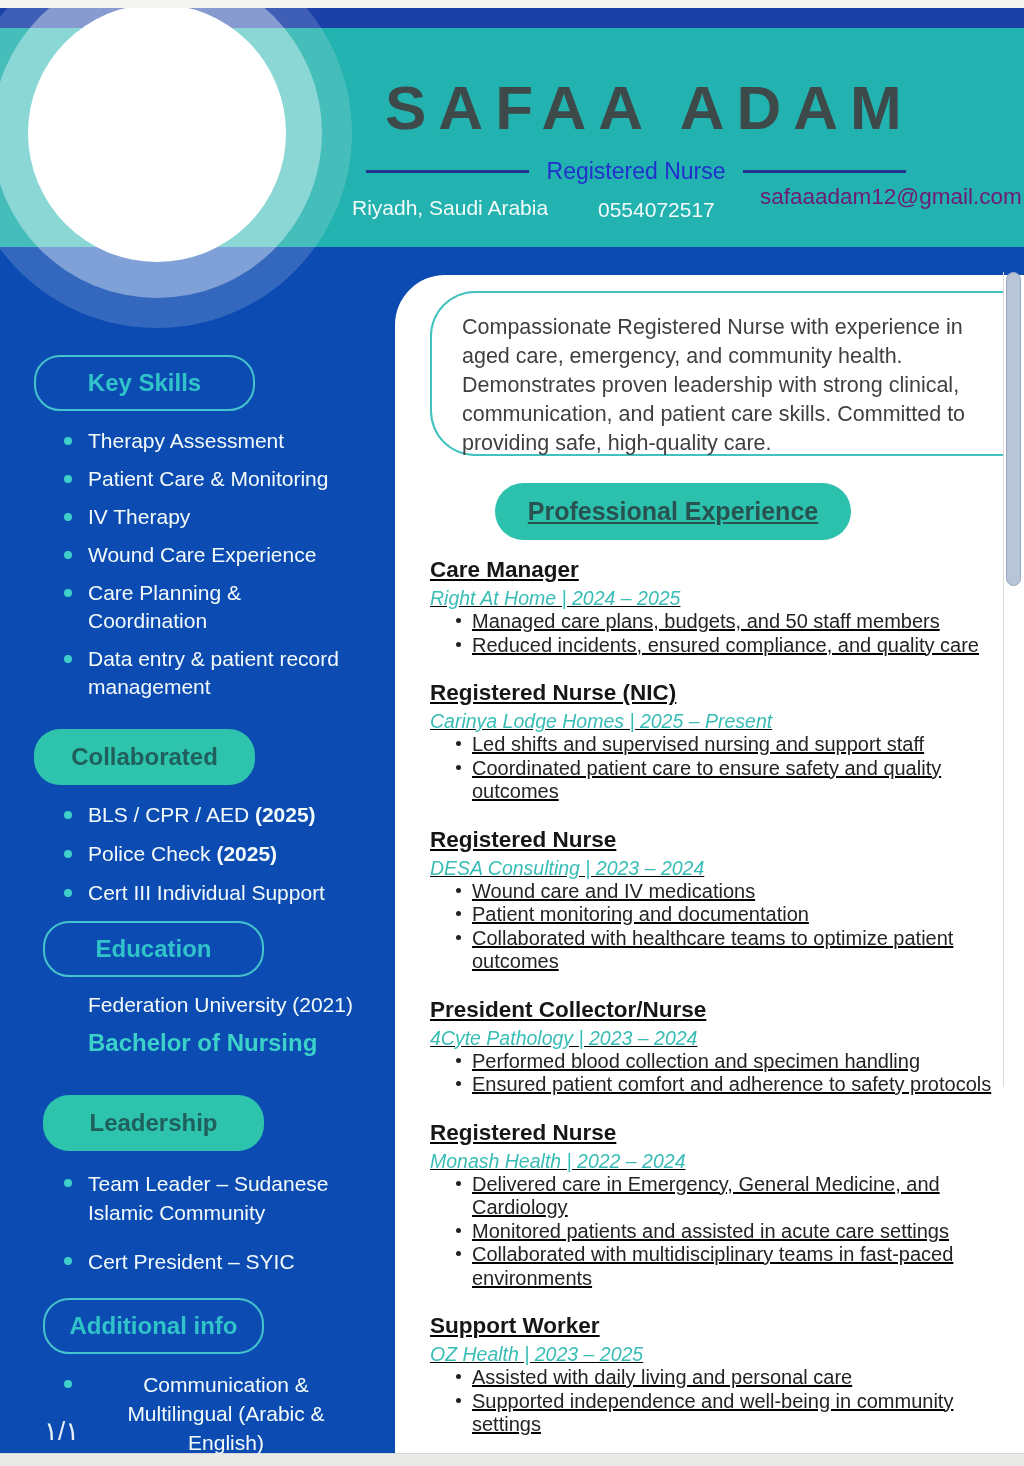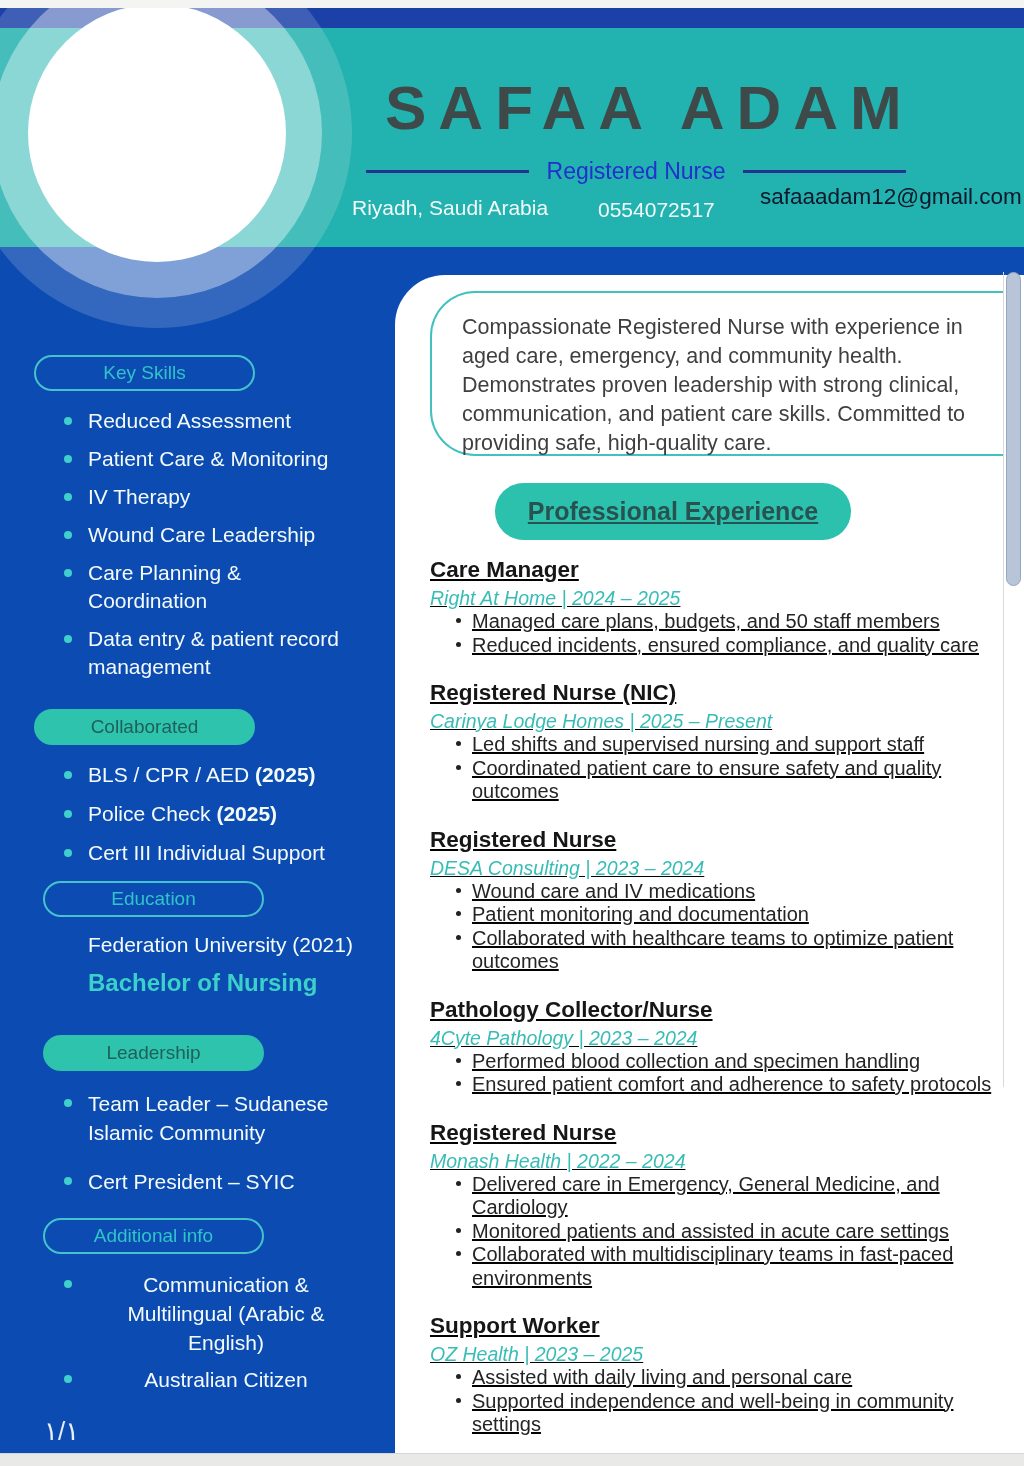--- a/index.html
+++ b/index.html
@@ -15,37 +15,37 @@
   
   .name { position:absolute; left:385px; top:44px; font-size:62px; font-weight:bold;
           letter-spacing:12px; color:#3e4a4a; white-space:nowrap; z-index:3; }
   .subtitle-row { position:absolute; left:366px; top:130px; width:540px; display:flex;
                   align-items:center; gap:18px; z-index:3; }
   .subtitle-line { flex:1; height:3px; background:#22348f; }
   .subtitle-text { font-size:23px; color:#2230cd; white-space:nowrap; }
   .contact { position:absolute; color:#f3fafa; white-space:nowrap; z-index:3; }
   .contact.loc   { left:352px; top:168px; font-size:21px; }
   .contact.phone { left:598px; top:170px; font-size:21px; }
-  .contact.email { left:760px; top:156px; font-size:22.5px; color:#0f172a; }
+  .contact.email { left:760px; top:156px; font-size:22.5px; color:#701a75; }
 
   
   .ring { position:absolute; border-radius:50%; z-index:2; }
   .ring-outer { left:-38px; top:-62px; width:390px; height:390px; background:rgba(255,255,255,0.16); }
   .ring-inner { left:-8px;  top:-32px; width:330px; height:330px; background:rgba(255,255,255,0.38); }
   .photo-circle { left:28px; top:4px; width:258px; height:258px; background:#ffffff; }
 
   
   .body-row { display:flex; height:1206px; background:#0c4cb2; position:relative; }
   .sidebar { width:395px; position:relative; padding:108px 0 0 34px; color:#f4fbfb; }
   .main { flex:1; margin-top:28px; background:#ffffff; border-top-left-radius:50px;
           padding:16px 0 0 35px; position:relative; }
 
   
-  .pill { width:221px; height:36px; border-radius:26px; display:flex; align-items:center;
-          justify-content:center; font-size:19px; font-weight:normal; }
+  .pill { width:221px; height:56px; border-radius:26px; display:flex; align-items:center;
+          justify-content:center; font-size:24px; font-weight:bold; }
   .pill.outline { border:2px solid #45c3cd; color:#30c3c9; background:transparent; }
   .pill.filled  { background:#2ec3ad; color:#1f5f5c; }
   .pill.indent  { margin-left:9px; }
 
   
   .side-list { list-style:none; margin:16px 0 0 0; padding:0 0 0 30px; }
   .side-list li { position:relative; padding-left:24px; font-size:21px; line-height:28px;
                   margin-bottom:10px; max-width:300px; }
   .side-list li::before { content:""; position:absolute; left:0; top:10px; width:8px; height:8px;
                           border-radius:50%; background:#3fd0cc; }
@@ -107,24 +107,24 @@
   <div class="ring photo-circle"></div>
 
   <div class="body-row">
 
     <div class="sidebar">
 
       <div class="pill outline">
         <span>Key Skills</span>
       </div>
       <ul class="side-list">
-        <li>Reduced Assessment</li>
+        <li>Therapy Assessment</li>
         <li>Patient Care &amp; Monitoring</li>
         <li>IV Therapy</li>
-        <li>Wound Care Leadership</li>
+        <li>Wound Care Experience</li>
         <li>Care Planning &amp; Coordination</li>
         <li>Data entry &amp; patient record management</li>
       </ul>
 
       <div class="pill filled mt-cert">
         <span>Collaborated</span>
       </div>
       <ul class="side-list cert">
         <li><span>BLS / CPR / AED </span><strong>(2025)</strong></li>
         <li><span>Police Check </span><strong>(2025)</strong></li>
@@ -188,21 +188,21 @@
           <h3>Registered Nurse</h3>
           <div class="meta">DESA Consulting | 2023 – 2024</div>
           <ul>
             <li>Wound care and IV medications</li>
             <li>Patient monitoring and documentation</li>
             <li>Collaborated with healthcare teams to optimize patient outcomes</li>
           </ul>
         </div>
 
         <div class="job">
-          <h3>Pathology Collector/Nurse</h3>
+          <h3>President Collector/Nurse</h3>
           <div class="meta">4Cyte Pathology | 2023 – 2024</div>
           <ul>
             <li>Performed blood collection and specimen handling</li>
             <li>Ensured patient comfort and adherence to safety protocols</li>
           </ul>
         </div>
 
         <div class="job">
           <h3>Registered Nurse</h3>
           <div class="meta">Monash Health | 2022 – 2024</div>

